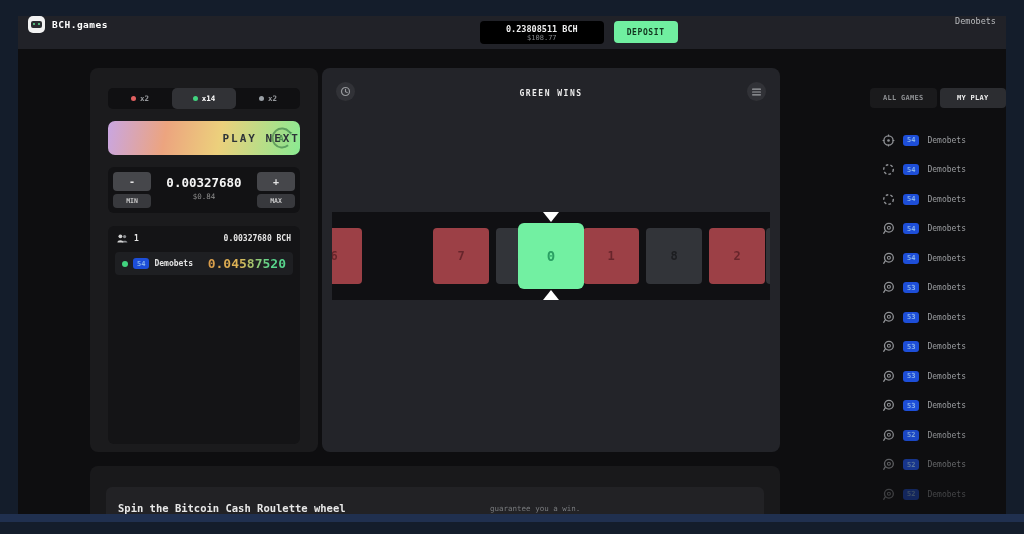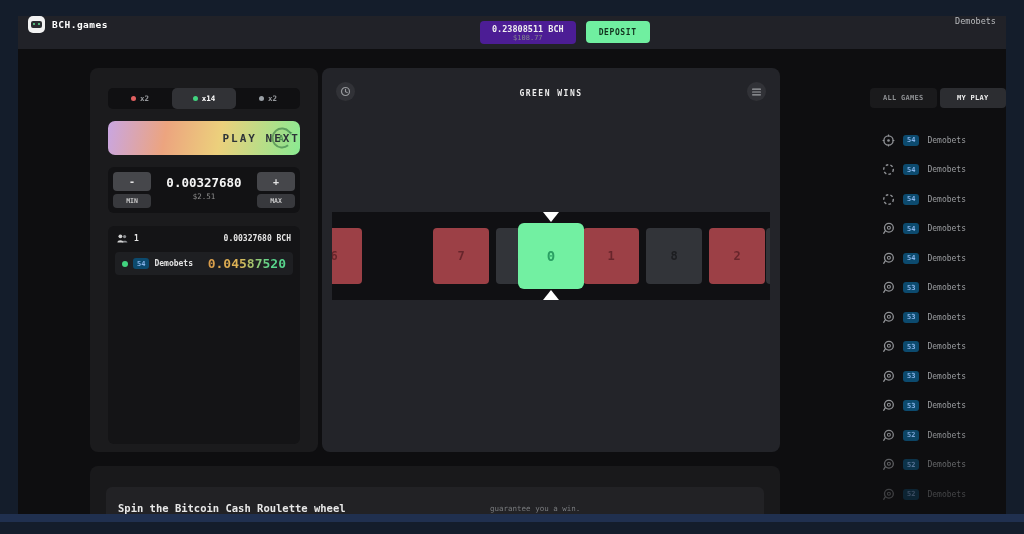--- a/index.html
+++ b/index.html
@@ -13,21 +13,21 @@
 
   
   .topbar { position:relative; height:33px; background:#212228; display:flex; align-items:flex-start; padding:0 10px; }
   .brand { display:flex; align-items:center; gap:7px; cursor:pointer; }
   .logo { width:17px; height:17px; background:#f2f2f2; border-radius:5px; display:flex; align-items:center; justify-content:center; }
   .face { width:11px; height:7px; background:#2a2c30; border-radius:2px; position:relative; }
   .face::before, .face::after { content:''; position:absolute; width:2.2px; height:2.2px; border-radius:50%; background:#5fe08f; top:2.2px; }
   .face::before { left:2px; } .face::after { right:2px; }
   .brand-name { font-size:9.5px; font-weight:bold; color:#ffffff; letter-spacing:.5px; }
   .wallet { position:absolute; left:462px; top:5px; display:flex; gap:10px; }
-  .balance { background:#4c1d95; border-radius:4px; padding:3px 12px 2px; text-align:center; cursor:pointer; }
+  .balance { background:#000000; border-radius:4px; padding:3px 26px 2px; text-align:center; cursor:pointer; }
   .bal-amt { font-size:8.5px; font-weight:bold; color:#f0f0f0; line-height:10px; }
   .bal-fiat { font-size:7px; color:#85888c; line-height:8px; }
   .deposit { background:#70efa0; color:#12321d; border:none; border-radius:4px; height:22px; padding:0 13px;
              font-family:inherit; font-size:8px; font-weight:bold; letter-spacing:.6px; cursor:pointer; }
   .user { margin-left:auto; font-size:8.5px; color:#b9bbbe; cursor:pointer; }
 
   .main { position:absolute; left:0; top:33px; right:0; bottom:0; overflow:hidden; }
 
   
   .bet-card { position:absolute; left:72px; top:19px; width:228px; height:384px; background:#1b1b1d; border-radius:8px; }
@@ -49,21 +49,21 @@
             font-size:6.5px; font-weight:bold; cursor:pointer; }
   .amt-mid { text-align:center; padding-top:3px; }
   .amt-val { font-size:12.5px; font-weight:bold; color:#f5f5f5; }
   .amt-fiat { font-size:7.5px; color:#8d8d8d; margin-top:2px; }
   .players { position:absolute; left:18px; right:18px; top:158px; bottom:8px; background:#141416; border-radius:6px; padding:8px 7px; }
   .phead { display:flex; align-items:center; justify-content:space-between; font-size:8px; font-weight:bold; color:#e6e6e6; padding:0 2px; }
   .pcount { display:flex; align-items:center; gap:5px; }
   .prow { margin-top:9px; height:23px; background:#1e1f22; border-radius:4px; display:flex; align-items:center;
           gap:5px; padding:0 7px; font-size:8px; cursor:pointer; }
   .pdot { width:6px; height:6px; border-radius:50%; background:#41d37f; }
-  .badge { background:#0c4a6e; color:#88b4eb; font-size:7px; font-weight:bold; padding:1.5px 4px; border-radius:3px; }
+  .badge { background:#1d4ed8; color:#88b4eb; font-size:7px; font-weight:bold; padding:1.5px 4px; border-radius:3px; }
   .pname { color:#e2e2e2; font-weight:bold; }
   .pval { margin-left:auto; font-weight:bold; font-size:13px; color:#d8a855; }
   @supports (-webkit-background-clip: text) {
     .pval { background:linear-gradient(90deg,#d89b4a 0%,#dfb656 40%,#58d78d 80%);
             -webkit-background-clip:text; background-clip:text; color:transparent; }
   }
 
   
   .game-card { position:absolute; left:304px; top:19px; width:458px; height:384px; background:#232429; border-radius:8px; }
   .circle-btn { position:absolute; top:14px; width:19px; height:19px; border-radius:50%; background:#313237;
@@ -150,21 +150,21 @@
             <text x="13" y="16.5" text-anchor="middle" font-size="9.5" font-weight="bold" fill="#1d5c33" opacity="0.6">A</text>
           </svg>
         </button>
         <div class="amount">
           <div class="btncol">
             <button class="stepper">-</button>
             <button class="minmax">MIN</button>
           </div>
           <div class="amt-mid">
             <div class="amt-val">0.00327680</div>
-            <div class="amt-fiat">$2.51</div>
+            <div class="amt-fiat">$0.84</div>
           </div>
           <div class="btncol">
             <button class="stepper">+</button>
             <button class="minmax">MAX</button>
           </div>
         </div>
         <div class="players">
           <div class="phead">
             <span class="pcount">
               <svg width="12" height="9" viewBox="0 0 12 9">

